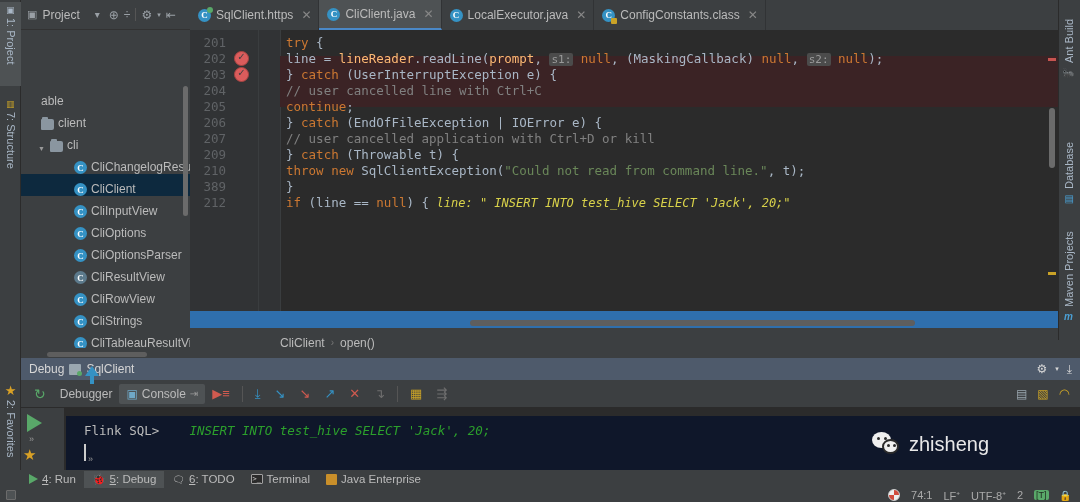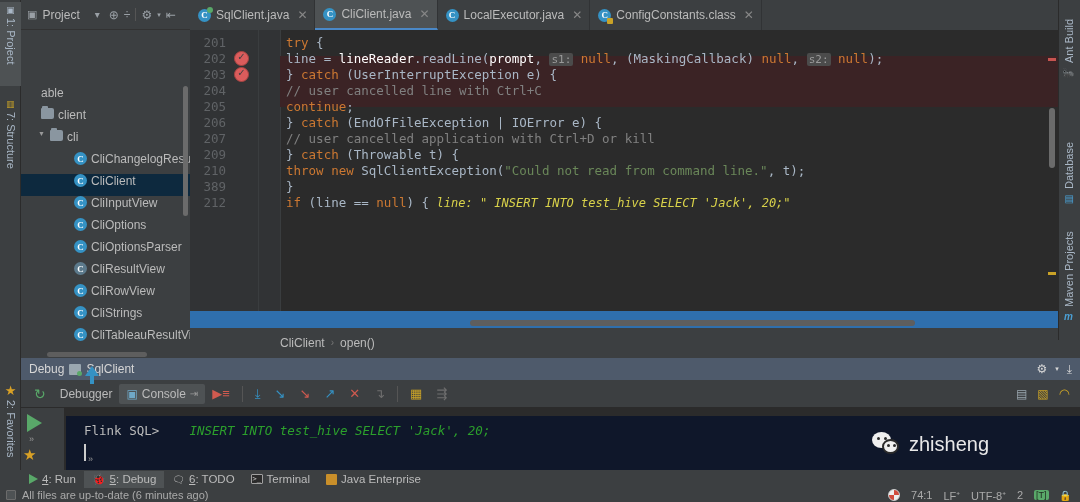--- a/index.html
+++ b/index.html
@@ -54,21 +54,21 @@
   .projhdr {
     height:30px; display:flex; align-items:center; gap:5px;
     padding-left:6px; border-bottom:1px solid #323232;
   }
   .projhdr .ptitle { font-size:12px; color:#bbbbbb; }
   .projhdr .hico { font-size:10px; color:#9aa0a6; cursor:pointer; }
   .projhdr .sep { width:1px; height:13px; background:#555; }
 
   .tree { position:absolute; left:0; top:86px; right:0; bottom:12px; overflow:hidden; }
   .trow {
-    height:22px; display:flex; align-items:flex-start; gap:4px;
+    height:22px; display:flex; align-items:flex-end; gap:4px;
     white-space:nowrap; font-size:12px; color:#bbbbbb; padding-right:4px;
   }
   .trow.sel { background:#0d293e; }
   .trow .arrow { width:9px; font-size:7px; color:#999; text-align:center; }
   .cls-ico {
     width:13px; height:13px; border-radius:50%;
     background:#3592c4; color:#fff; font-size:9px; font-weight:bold;
     display:flex; align-items:center; justify-content:center; flex:0 0 auto;
     font-family:"Liberation Serif", serif;
   }
@@ -146,21 +146,21 @@
   .err-band {
     position:absolute; left:90px; width:778px; background:#3b2325;
   }
   .hl-band {
     position:absolute; left:0; width:868px; height:25.5px; background:#2f6fad;
   }
 
   .kw { color:#cc7832; }
   .str { color:#6a8759; }
   .cmt { color:#808080; }
-  .fld { color:#ffffff; }
+  .fld { color:#fdba74; }
   .plain { color:#a9b7c6; }
   .inl-hint {
     background:#4b4b4b; color:#9a9a9a; font-size:11px;
     padding:0 2px; border-radius:2px;
   }
   .dbg-val { color:#d9d24a; font-style:italic; font-size:12px; }
 
   .vsb {
     position:absolute; right:3px; top:78px; width:6px; height:60px;
     background:#6b6b6b; border-radius:3px;
@@ -414,21 +414,21 @@
       </div>
 
     </div>
     <div class="treescroll"></div>
     <div class="hsb"></div>
   </div>
 
   <div class="tabbar">
     <div class="etab">
       <span class="jico green">C</span>
-      <span>SqlClient.java</span>
+      <span>SqlClient.https</span>
       <span class="x">✕</span>
     </div>
     <div class="etab active">
       <span class="jico">C</span>
       <span>CliClient.java</span>
       <span class="x">✕</span>
     </div>
     <div class="etab">
       <span class="jico">C</span>
       <span>LocalExecutor.java</span>
@@ -604,21 +604,20 @@
       <span>Terminal</span>
     </div>
     <div class="btab">
       <span class="jeico"></span>
       <span>Java Enterprise</span>
     </div>
   </div>
 
   <div class="statusbar">
     <span class="cb"></span>
-    <span>All files are up-to-date (6 minutes ago)</span>
     <span class="right">
       <span class="compass"></span>
       <span>74:1</span>
       <span><span>LF</span>⁺</span>
       <span><span>UTF-8</span>⁺</span>
       <span>2</span>
       <span class="tbadge">[T]</span>
       <span class="lockico">🔒</span>
     </span>
   </div>

